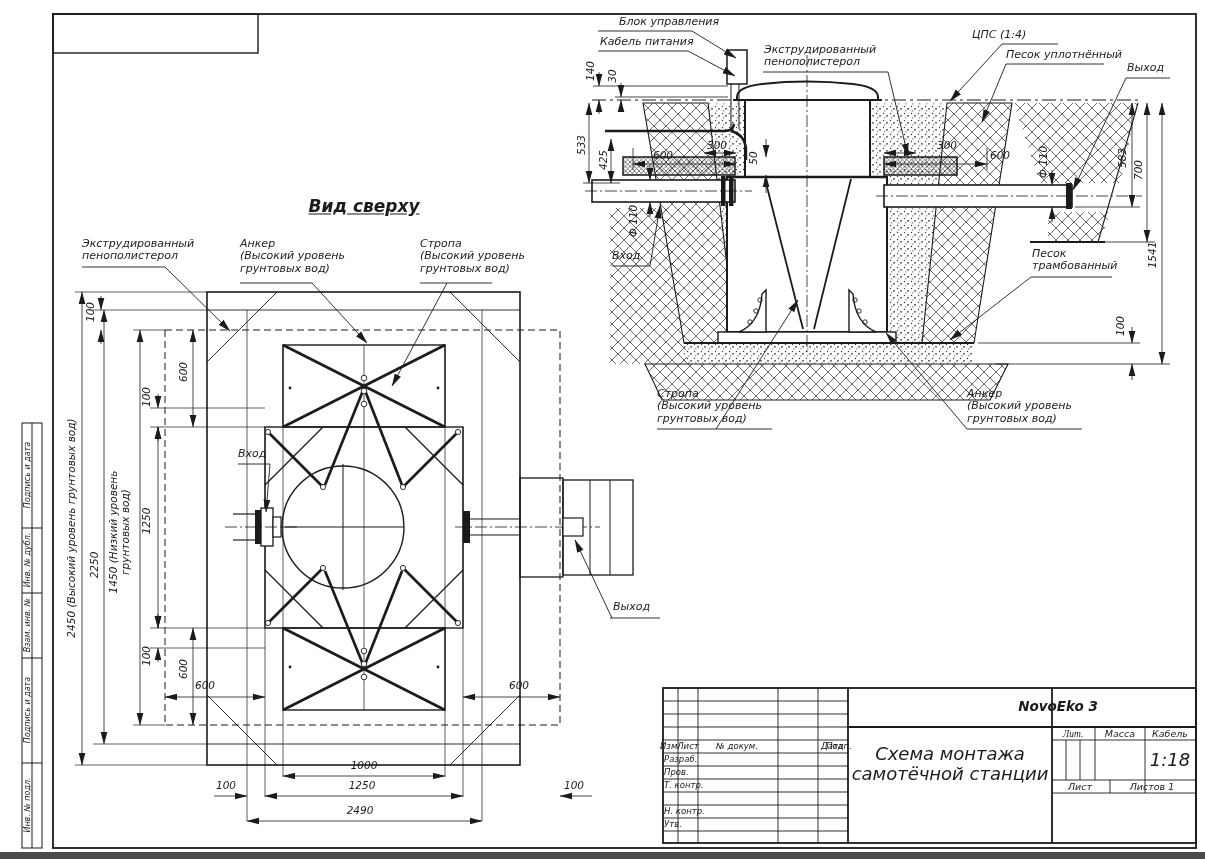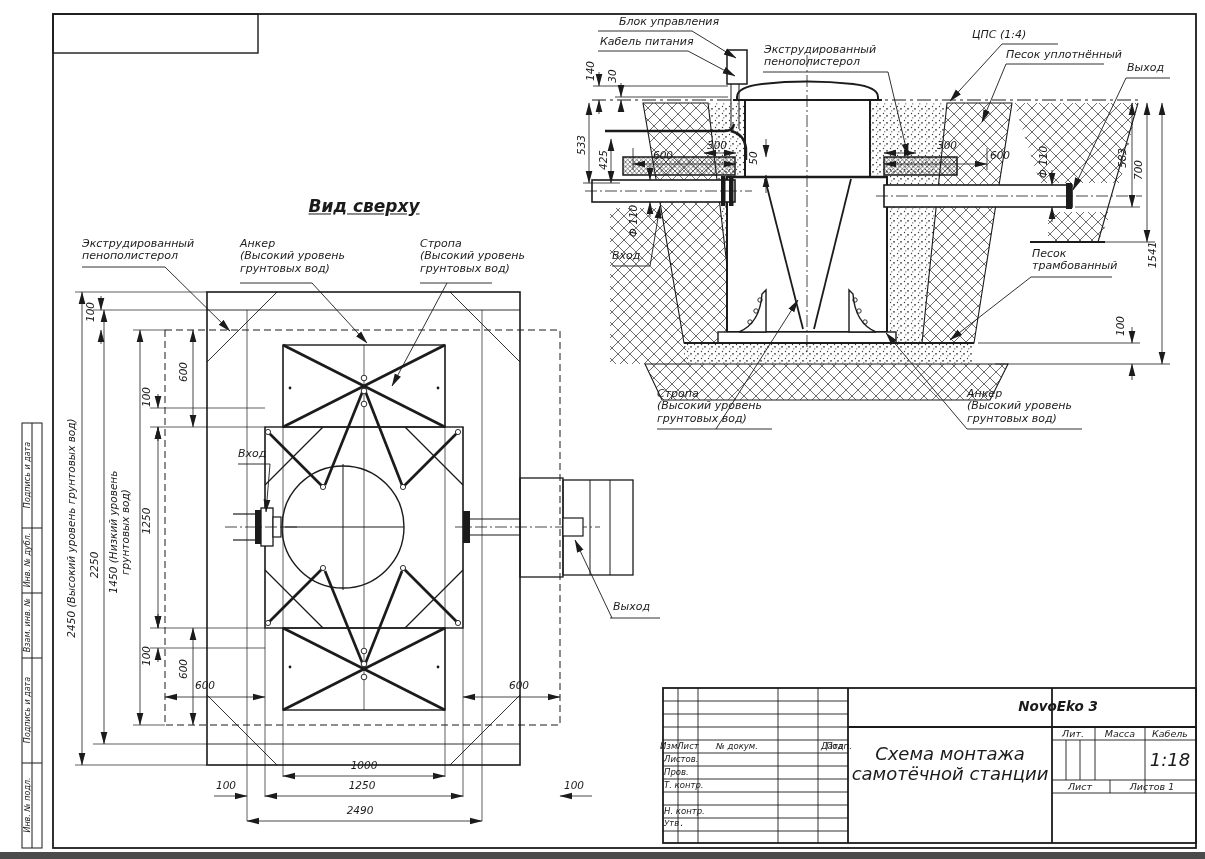--- a/index.html
+++ b/index.html
@@ -424,26 +424,26 @@
 <div class="t dim ctr" style="left:574px;top:786px;">100</div>
 
 <div class="t tb13 ctr" style="left:1022px;top:707px;margin-left:36px;">NovoEko 3</div>
 <div class="t tb12 ctr pre" style="left:950px;top:764px;">Схема монтажа
 самотёчной станции</div>
 <div class="t tb ctr" style="left:670px;top:747px;">Изм.</div>
 <div class="t tb ctr" style="left:688px;top:747px;">Лист</div>
 <div class="t tb ctr" style="left:737px;top:747px;">№ докум.</div>
 <div class="t tb ctr" style="left:839px;top:747px;">Подп.</div>
 <div class="t tb ctr" style="left:832px;top:747px;">Дата</div>
-<div class="t tb" style="left:664px;top:755px;">Листов.</div>
+<div class="t tb" style="left:664px;top:755px;">Разраб.</div>
 <div class="t tb" style="left:664px;top:768px;text-align:center;">Пров.</div>
 <div class="t tb" style="left:664px;top:781px;text-align:right;">Т. контр.</div>
 <div class="t tb" style="left:664px;top:807px;">Н. контр.</div>
-<div class="t tb" style="left:664px;top:820px;font-family:Liberation Mono, monospace;">Утв.</div>
-<div class="t tb9 ctr" style="left:1073px;top:734px;">Лит.</div>
+<div class="t tb" style="left:664px;top:820px;">Утв.</div>
+<div class="t tb9 ctr" style="left:1073px;top:734px;font-family:Liberation Serif, serif;">Лит.</div>
 <div class="t tb9 ctr" style="left:1120px;top:734px;">Масса</div>
 <div class="t tb9 ctr" style="left:1170px;top:734px;">Кабель</div>
 <div class="t tb12 ctr" style="left:1170px;top:760px;">1:18</div>
 <div class="t tb9 ctr" style="left:1080px;top:787px;">Лист</div>
 <div class="t tb9 ctr" style="left:1152px;top:787px;">Листов 1</div>
 
 <div class="t stamp rot" style="left:28px;top:475px;">Подпись и дата</div>
 <div class="t stamp rot" style="left:28px;top:560px;">Инв. № дубл.</div>
 <div class="t stamp rot" style="left:28px;top:625px;">Взам. инв. №</div>
 <div class="t stamp rot" style="left:28px;top:710px;">Подпись и дата</div>

